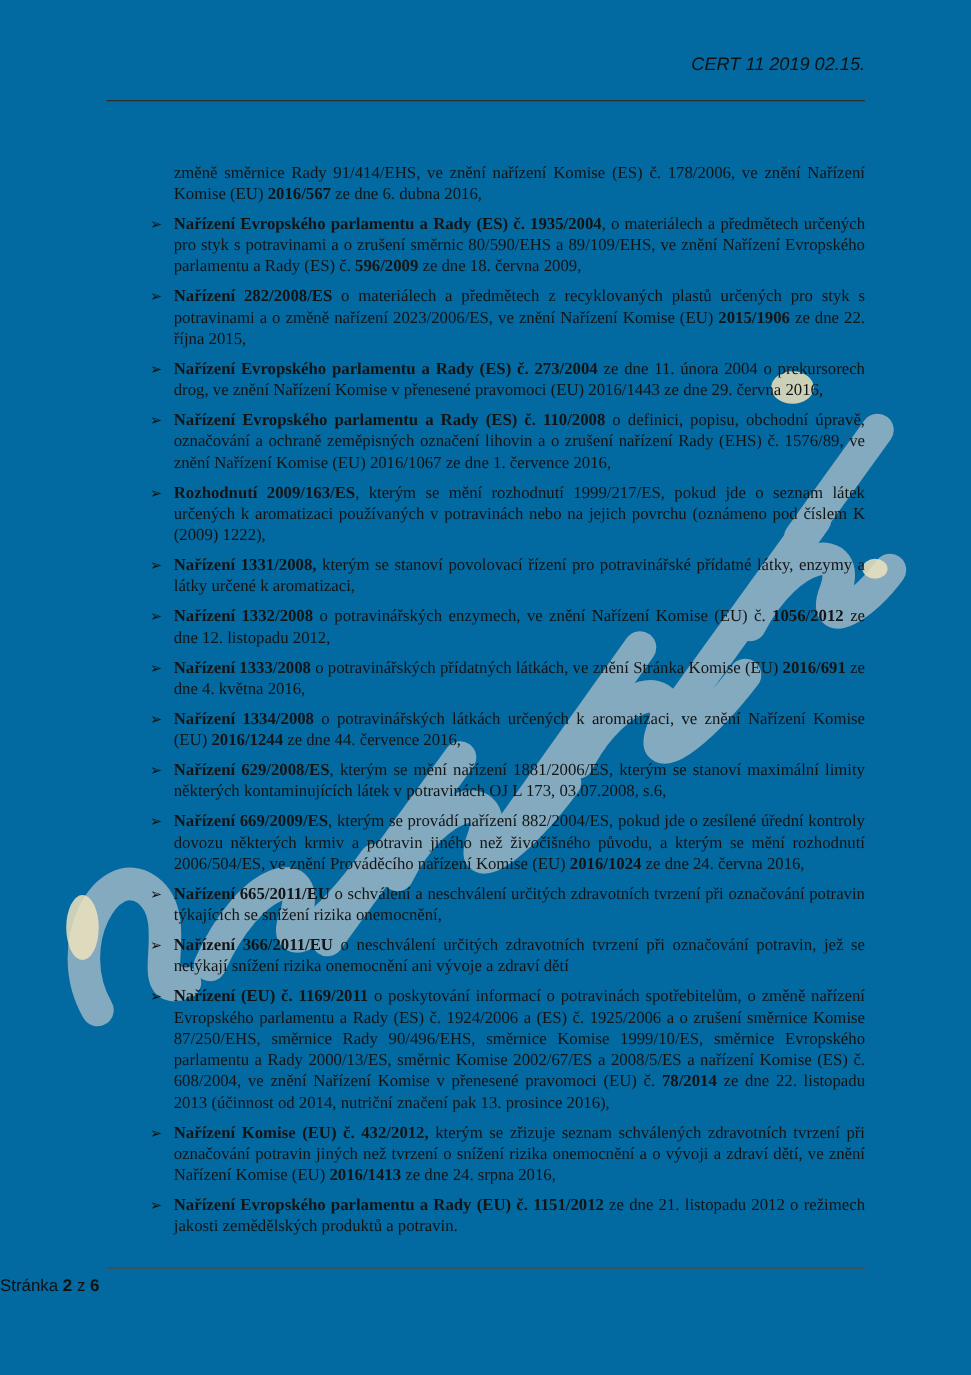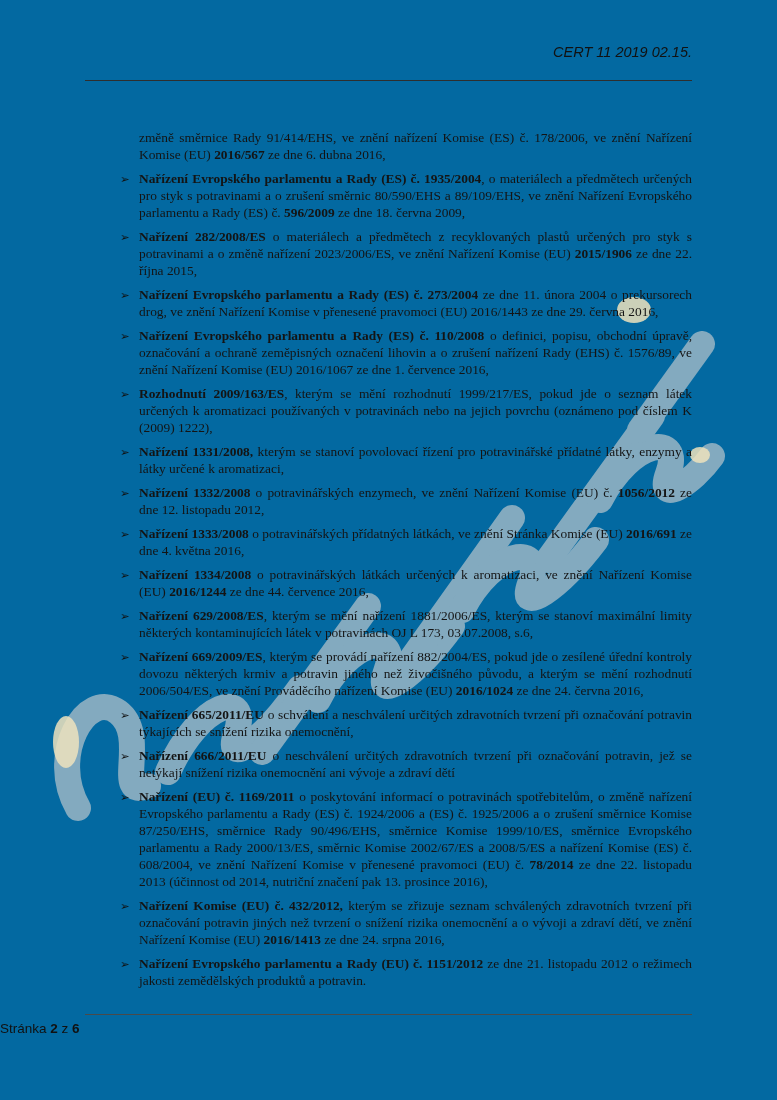--- a/index.html
+++ b/index.html
@@ -150,21 +150,21 @@
         <div class="item">
           <span class="marker">➢</span>
           <p class="para"><b>Nařízení 669/2009/ES</b><span>, kterým se provádí nařízení  882/2004/ES, pokud jde o zesílené úřední kontroly dovozu některých krmiv a potravin jiného než živočišného původu, a kterým se mění rozhodnutí 2006/504/ES, ve znění Prováděcího nařízení Komise (EU) </span><b>2016/1024</b><span> ze dne 24. června 2016,</span></p>
         </div>
         <div class="item">
           <span class="marker">➢</span>
           <p class="para"><b>Nařízení 665/2011/EU</b><span> o schválení a neschválení určitých zdravotních tvrzení při označování potravin týkajících se snížení rizika onemocnění,</span></p>
         </div>
         <div class="item">
           <span class="marker">➢</span>
-          <p class="para"><b>Nařízení 666/2011/EU</b><span> o neschválení určitých zdravotních tvrzení při označování potravin, jež se netýkají snížení rizika onemocnění ani vývoje a zdraví dětí</span></p>
+          <p class="para"><b>Nařízení 366/2011/EU</b><span> o neschválení určitých zdravotních tvrzení při označování potravin, jež se netýkají snížení rizika onemocnění ani vývoje a zdraví dětí</span></p>
         </div>
         <div class="item">
           <span class="marker">➢</span>
           <p class="para"><b>Nařízení (EU) č. 1169/2011</b><span>  o poskytování informací o potravinách spotřebitelům, o změně nařízení Evropského parlamentu a Rady (ES) č. 1924/2006 a (ES) č. 1925/2006 a o zrušení směrnice Komise 87/250/EHS, směrnice Rady 90/496/EHS, směrnice Komise 1999/10/ES, směrnice Evropského parlamentu a Rady 2000/13/ES, směrnic Komise 2002/67/ES a 2008/5/ES a nařízení Komise (ES) č. 608/2004, ve znění Nařízení Komise v přenesené pravomoci (EU) č. </span><b>78/2014</b><span> ze dne 22. listopadu 2013 (účinnost od 2014, nutriční značení pak 13. prosince 2016),</span></p>
         </div>
         <div class="item">
           <span class="marker">➢</span>
           <p class="para"><b>Nařízení Komise (EU) č. 432/2012,</b><span> kterým se zřizuje seznam schválených zdravotních tvrzení při označování potravin jiných než tvrzení o snížení rizika onemocnění a o vývoji a zdraví dětí, ve znění Nařízení Komise (EU) </span><b>2016/1413</b><span> ze dne 24. srpna 2016,</span></p>
         </div>
         <div class="item">

